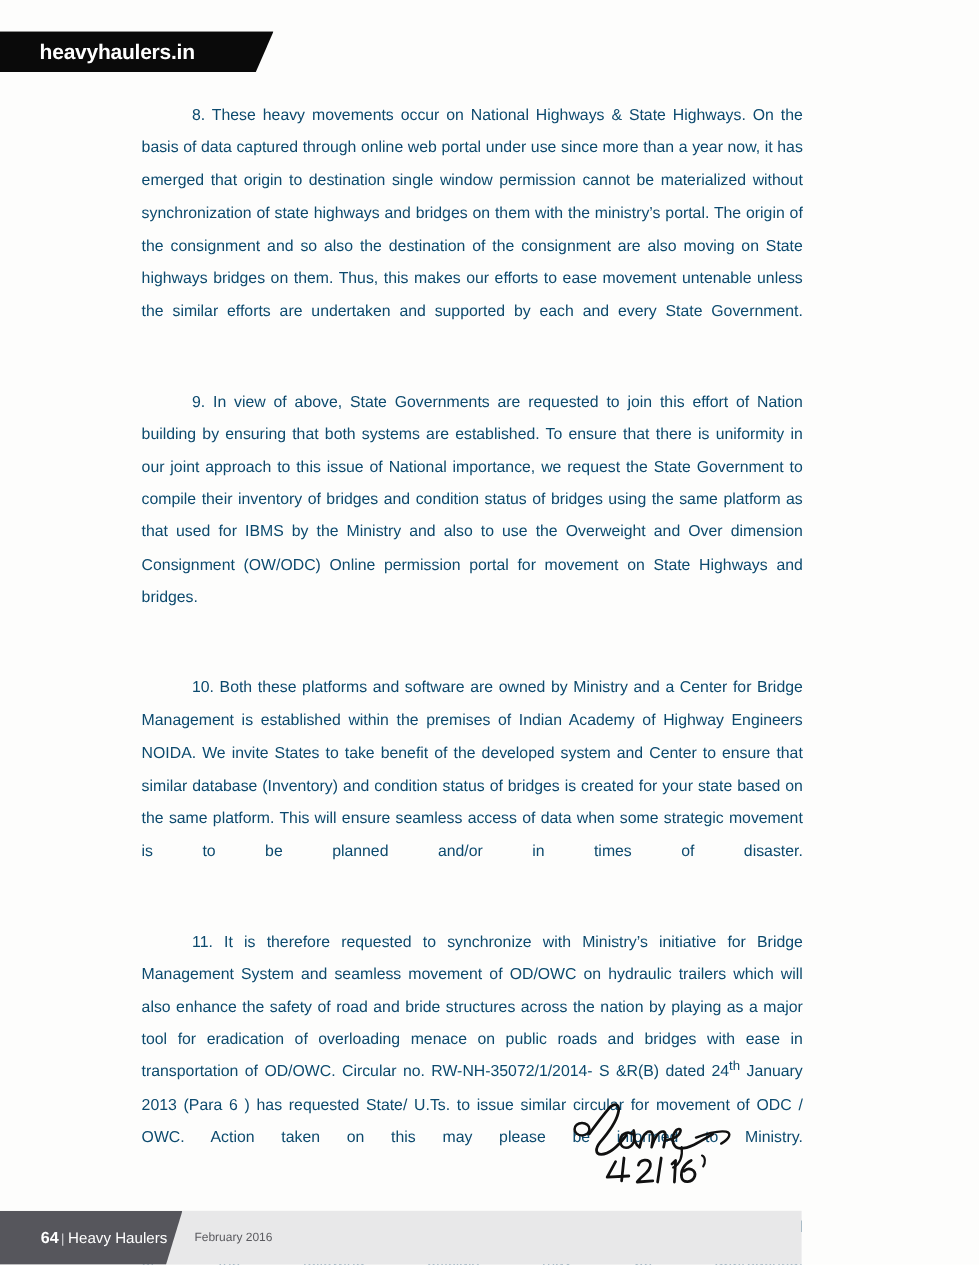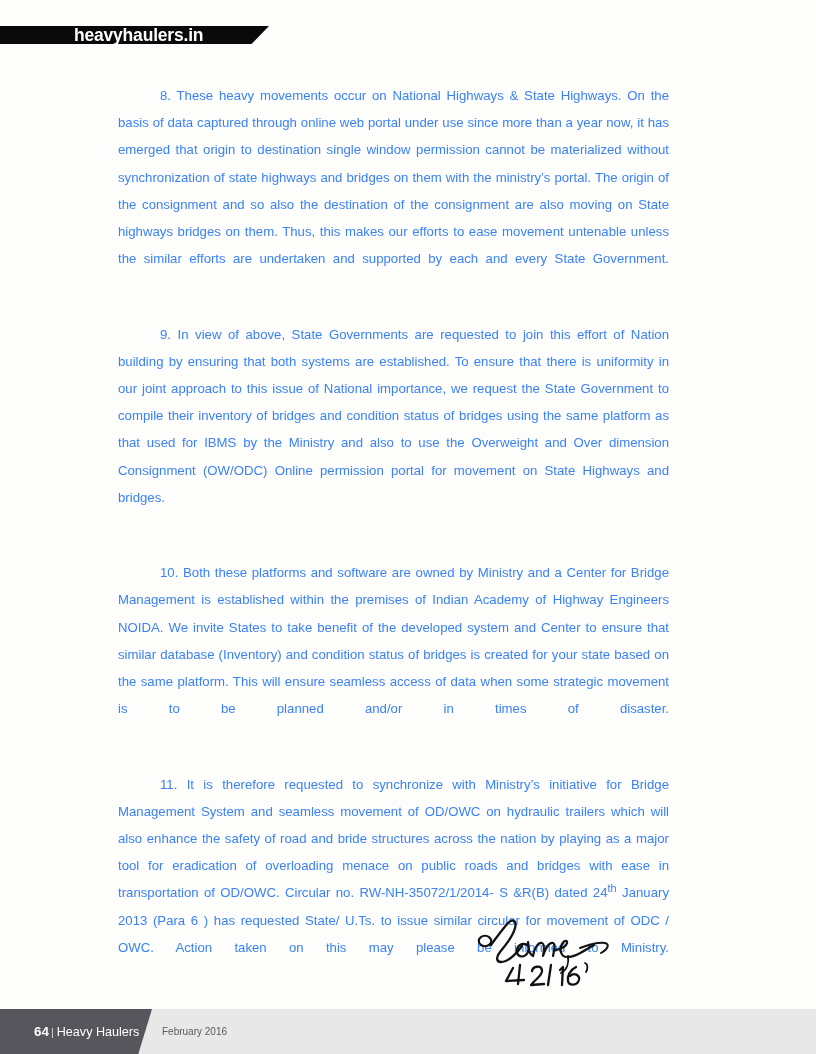--- a/index.html
+++ b/index.html
@@ -22,26 +22,25 @@
     inset: 0;
     background: #fdfdfc;
   }
 
   
   .top-banner {
     position: absolute;
     left: 0;
     top: 26px;
     width: 228px;
-    height: 18px;
+    height: 34px;
     background: #0a0a0a;
     clip-path: polygon(0 0, 100% 0, 93.5% 100%, 0 100%);
     display: flex;
     align-items: center;
-    padding-left: 41px;
   }
   .top-banner-text {
     color: #ffffff;
     font-size: 17.5px;
     font-weight: bold;
     letter-spacing: -0.2px;
     padding-left: 33px;
     font-family: "Liberation Sans", sans-serif;
   }
 
@@ -52,21 +51,21 @@
     top: 82px;
     width: 551px;
   }
   p.para {
     margin: 0 0 21px 0;
     font-size: 13.2px;
     line-height: 27.2px;
     text-align: justify;
     text-justify: inter-word;
     text-indent: 42px;
-    color: #3b82f6;
+    color: #0c4a6e;
     font-family: "Liberation Sans", sans-serif;
     font-weight: 500;
   }
   p.para.tight { margin-bottom: 20px; }
   p.para sup {
     font-size: 11px;
     vertical-align: super;
     line-height: 0;
   }
 
@@ -94,21 +93,21 @@
     height: 0;
     overflow: hidden;
     opacity: 0;
   }
 
   
   .footer-bar {
     position: absolute;
     left: 0;
     bottom: 0;
-    width: 816px;
+    width: 668px;
     height: 45px;
     background: #e8e8e9;
     margin-top: 37px;
   }
   .footer-dark {
     position: absolute;
     left: 0;
     top: 0;
     width: 152px;
     height: 45px;

